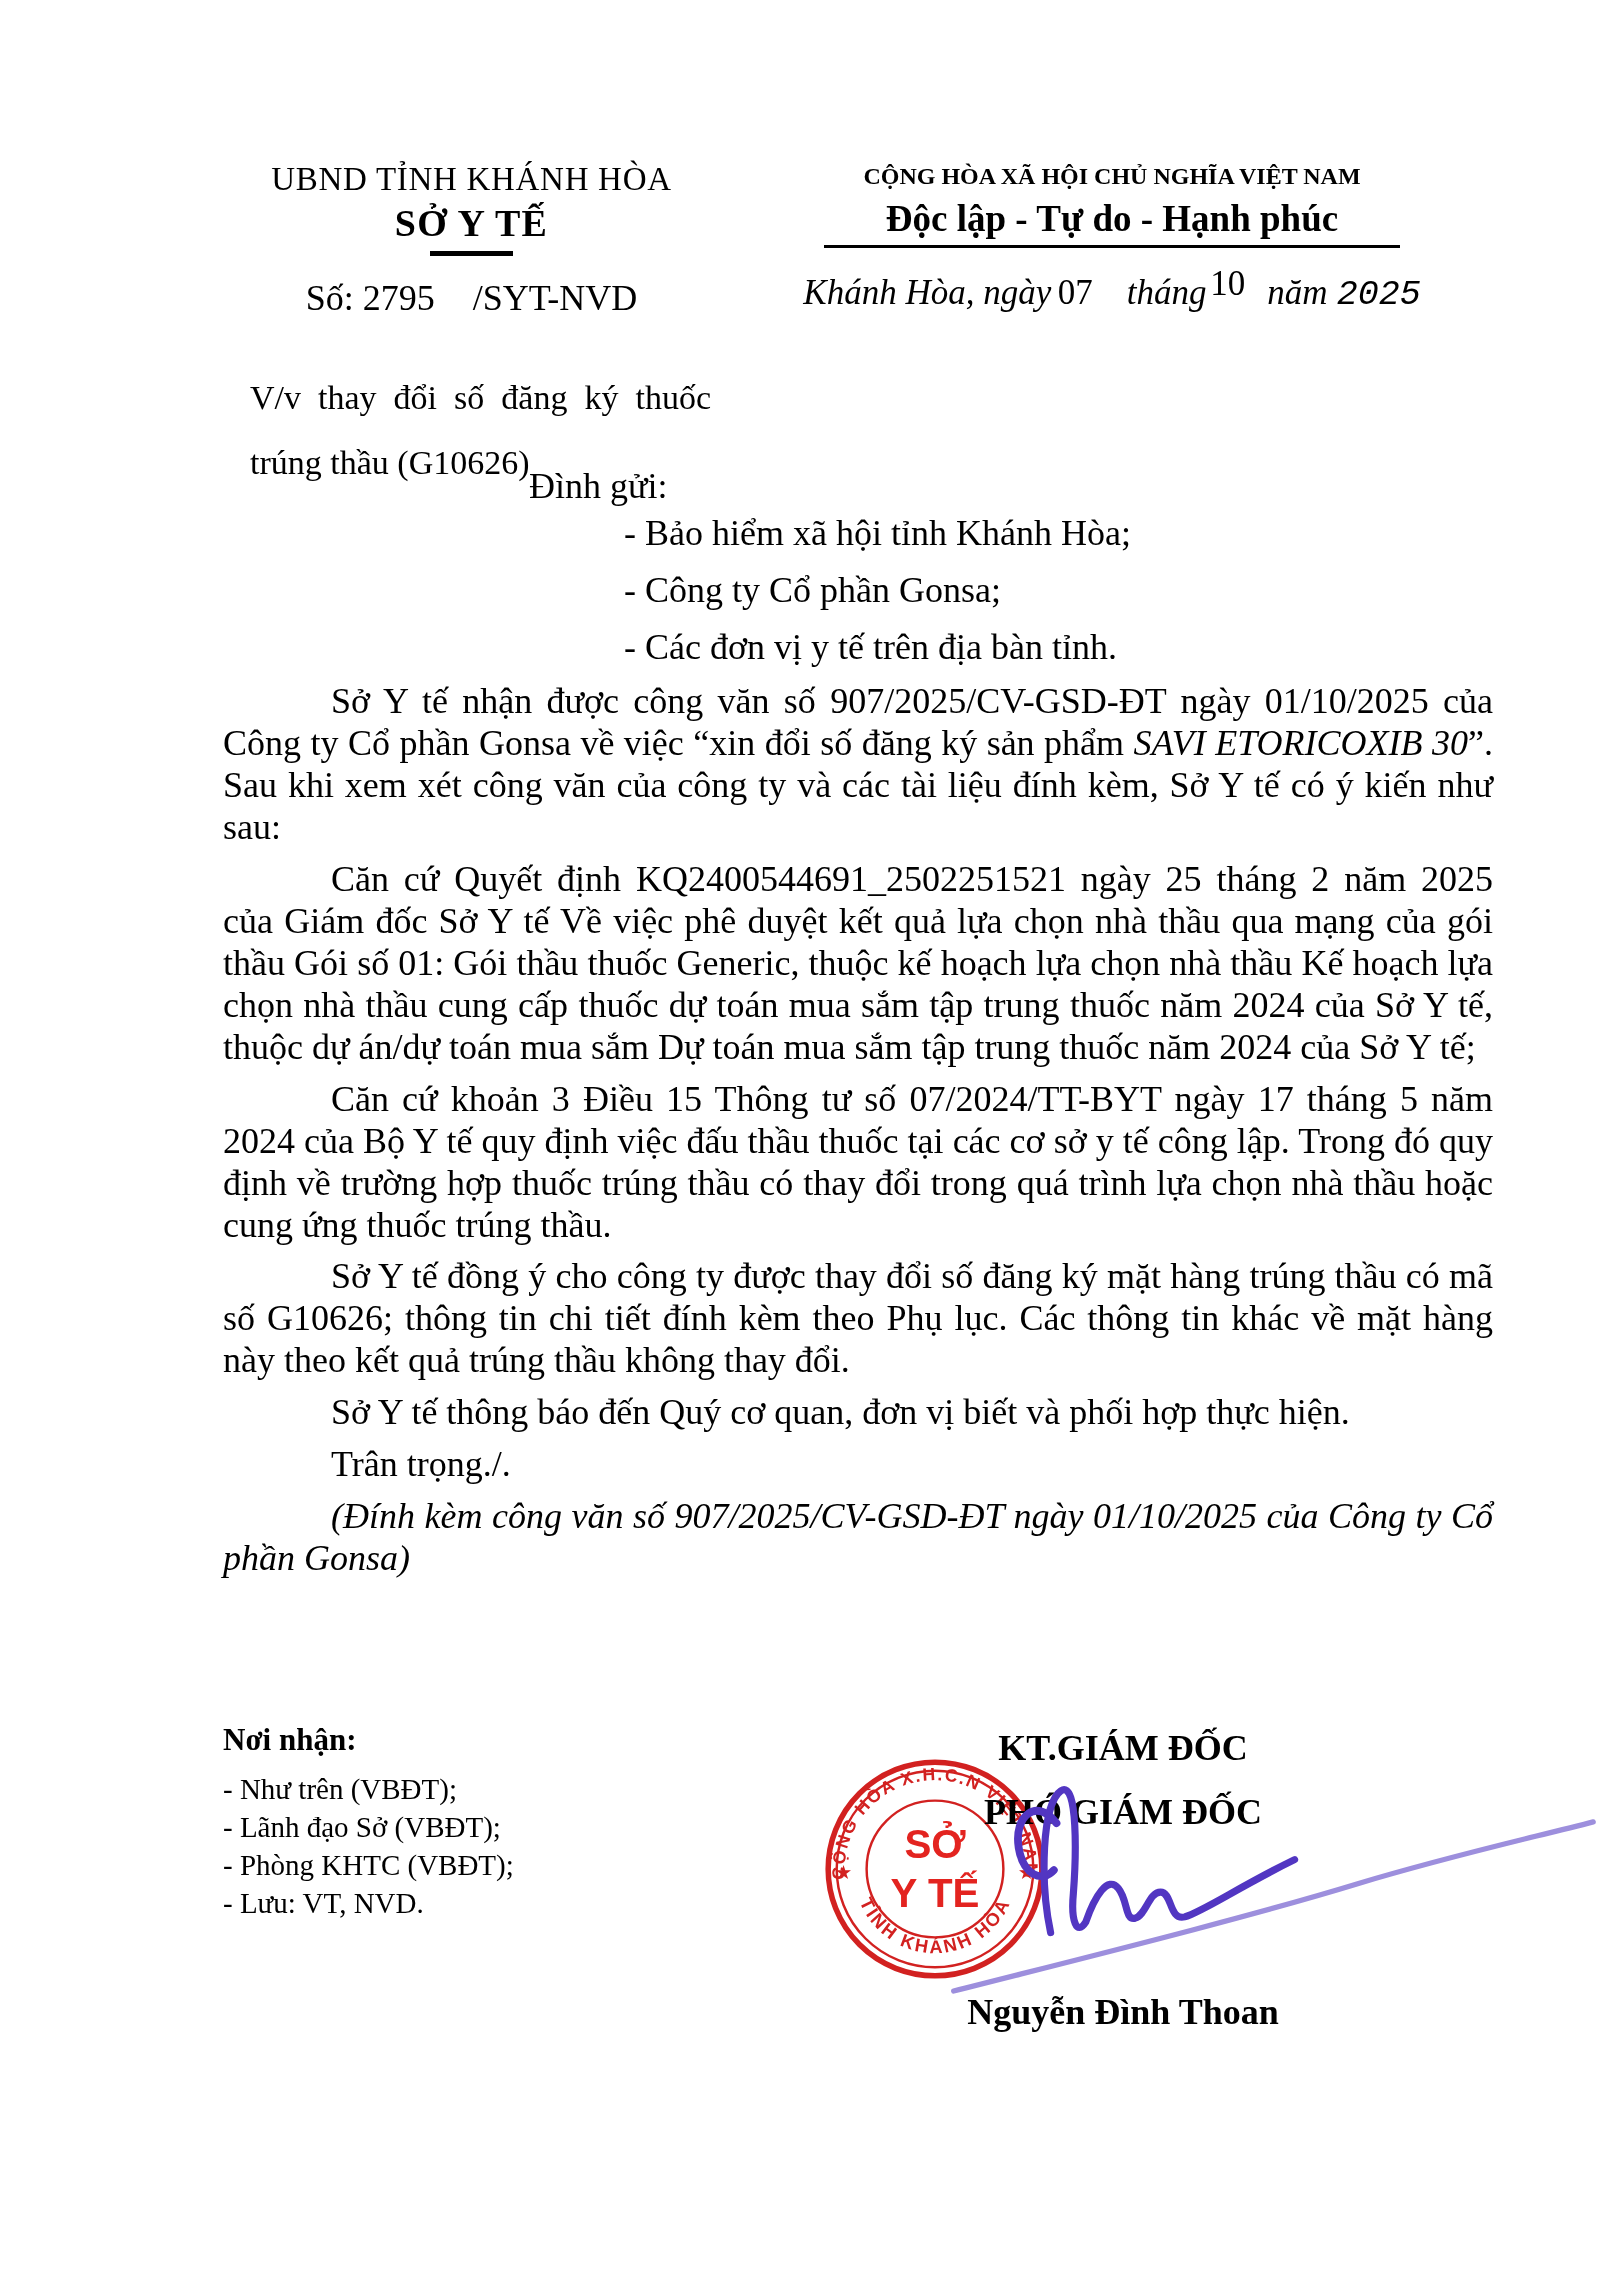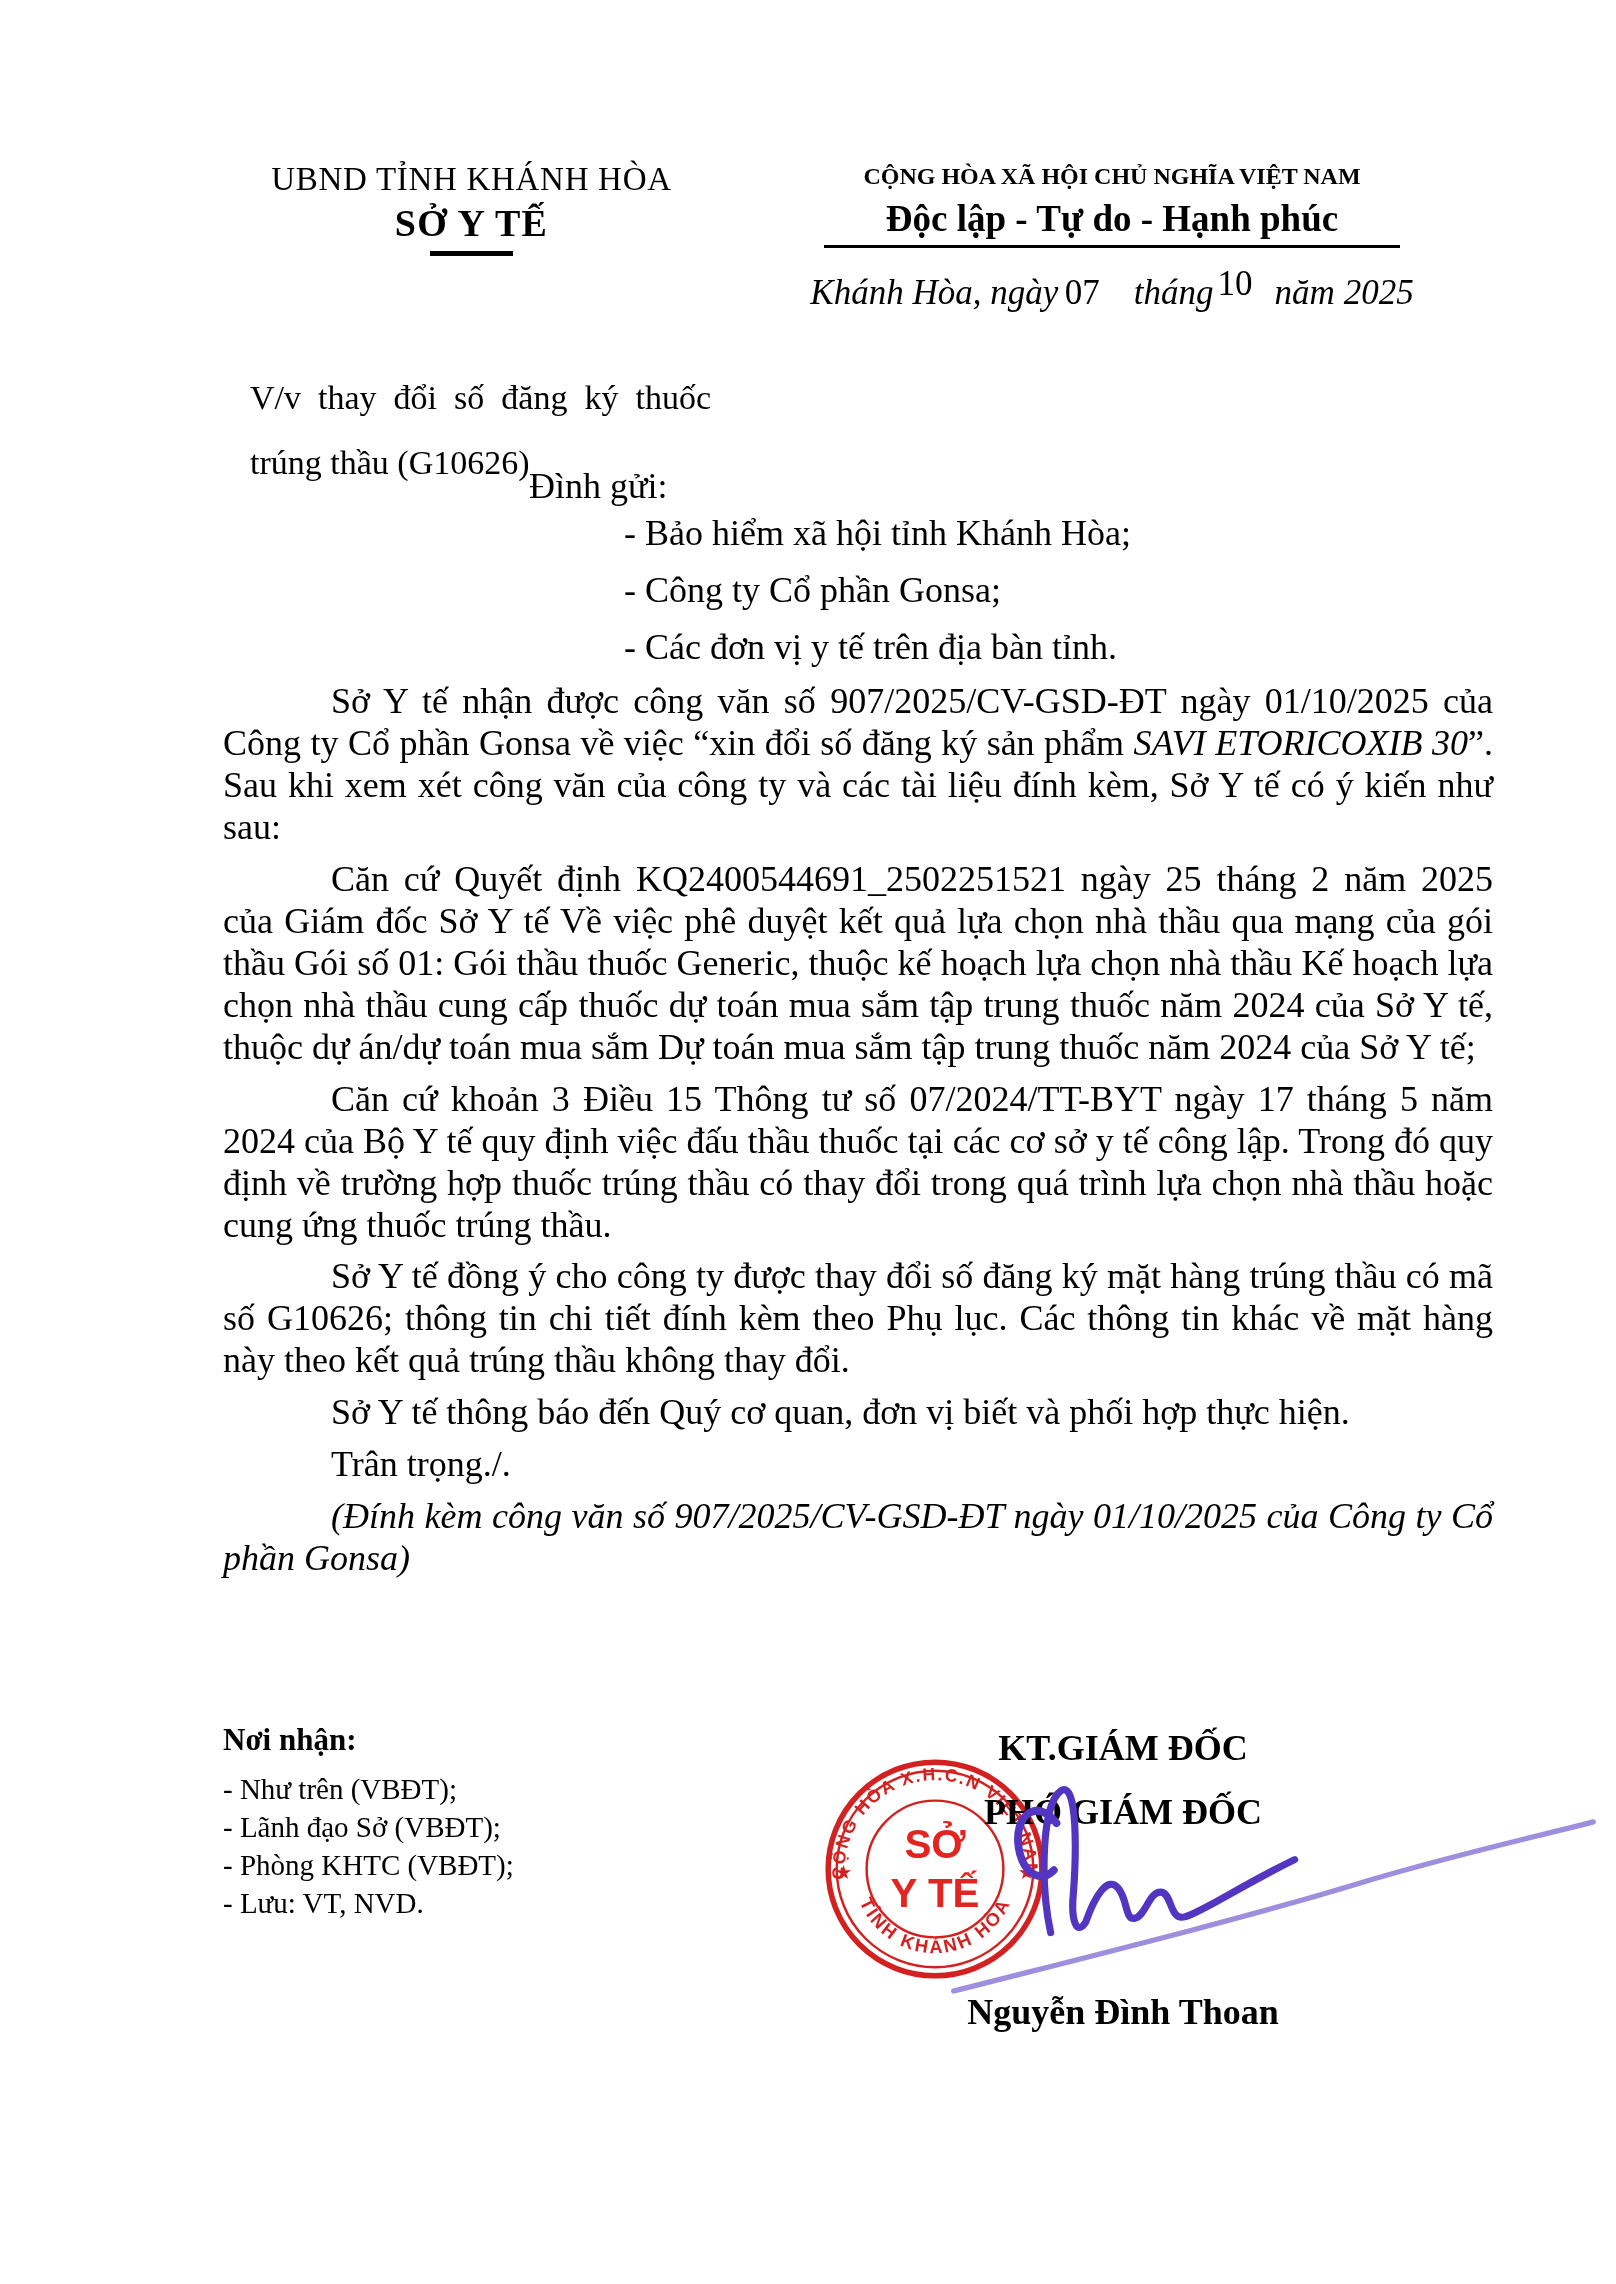--- a/index.html
+++ b/index.html
@@ -77,32 +77,33 @@
 </style>
 </head>
 <body>
 
 <div class="page">
 
   <div class="hdr-left">
     <div class="l1">UBND TỈNH KHÁNH HÒA</div>
     <div class="l2">SỞ Y TẾ</div>
     <div class="rule-short"></div>
+    <div class="doc-no"><span>Số: 2795</span><span class="gap"></span><span>/SYT-NVD</span></div>
   </div>
 
   <div class="subject">
     <div class="just">V/v thay đổi số đăng ký thuốc</div>
     <div>trúng thầu (G10626)</div>
   </div>
 
   <div class="hdr-right">
     <div class="l1">CỘNG HÒA XÃ HỘI CHỦ NGHĨA VIỆT NAM</div>
     <div class="l2">Độc lập - Tự do - Hạnh phúc</div>
     <div class="rule-long"></div>
-    <div class="date-line"><span class="it">Khánh Hòa, ngày</span><span class="num day">07</span><span class="gap-a"></span><span class="it">tháng</span><span class="num raised">10</span><span class="gap-b"></span><span class="it">năm</span><span class="it" style="margin-left:9px;">2025</span></div>
+    <div class="date-line"><span class="it">Khánh Hòa, ngày</span><span class="num day">07</span><span class="gap-a"></span><span class="it">tháng</span><span class="num raised">10</span><span class="gap-b"></span><span class="it">năm</span><span class="it" style="margin-left:9px;font-family:Liberation Mono, monospace;">2025</span></div>
   </div>
 
   <div class="kinh-gui">Đình gửi:</div>
   <div class="recipient-list">
     <div class="item">- Bảo hiểm xã hội tỉnh Khánh Hòa;</div>
     <div class="item">- Công ty Cổ phần Gonsa;</div>
     <div class="item">- Các đơn vị y tế trên địa bàn tỉnh.</div>
   </div>
 
   <div class="body-text">

